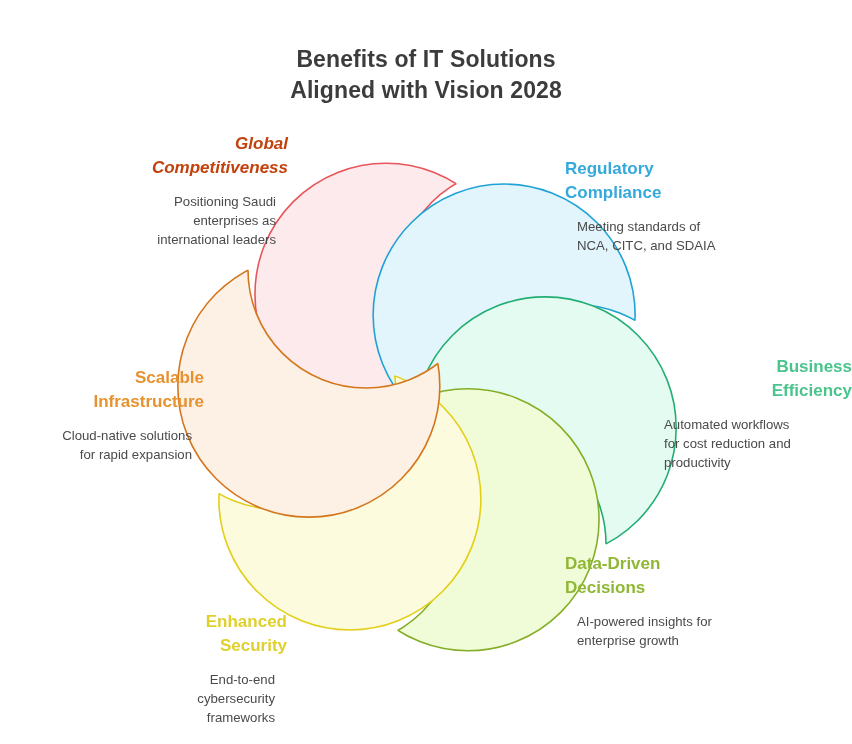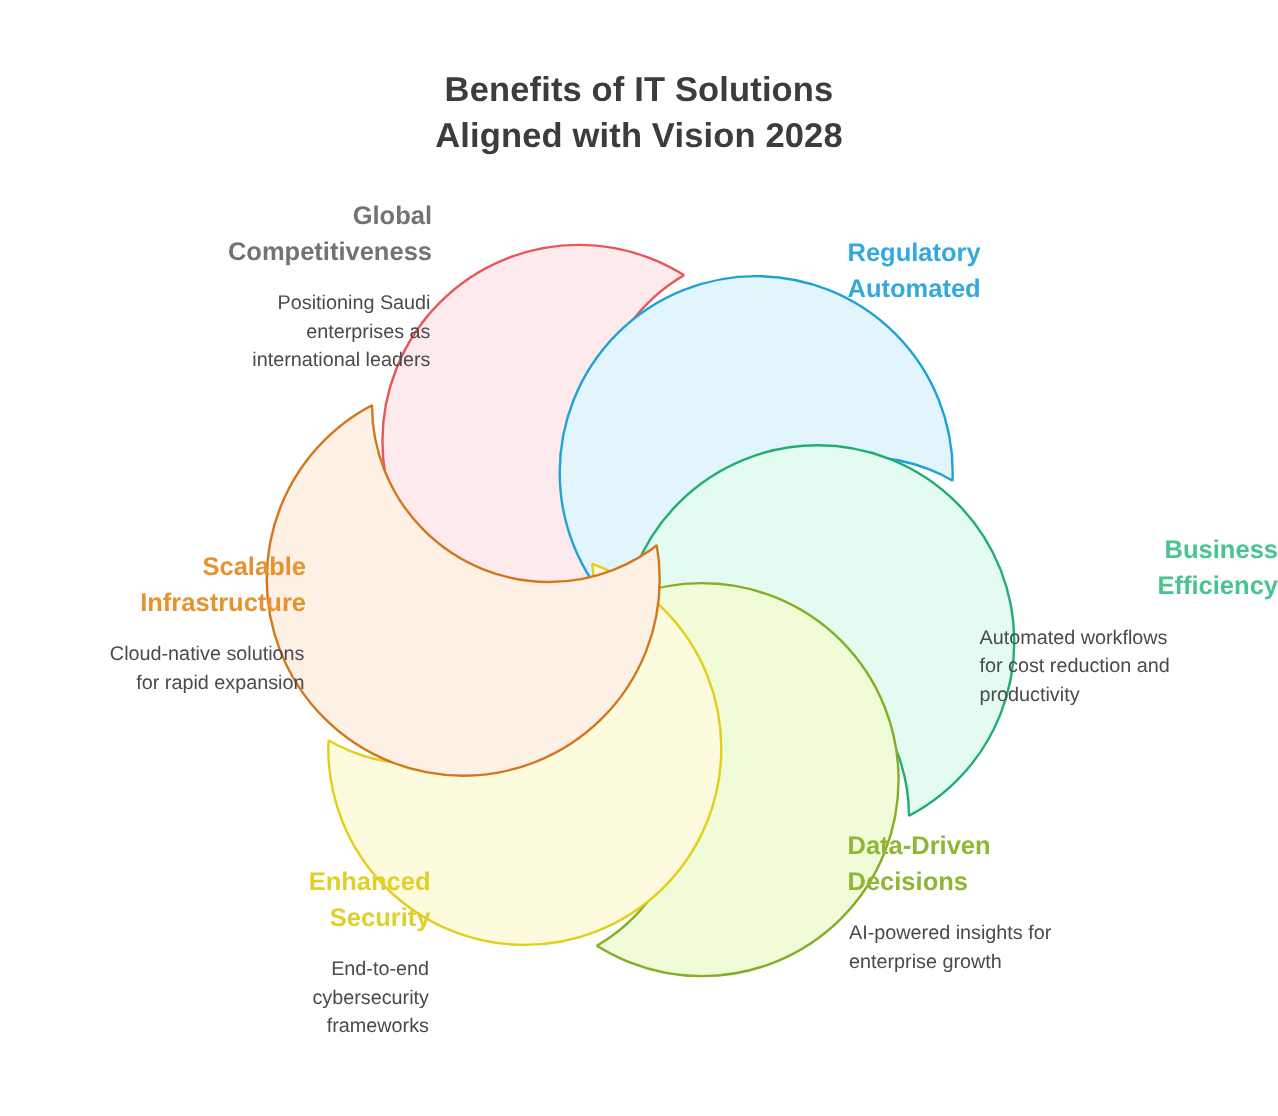--- a/index.html
+++ b/index.html
@@ -57,21 +57,21 @@
     font-size: 17px;
     font-weight: bold;
     line-height: 24px;
     margin: 0 0 12px 0;
     white-space: pre-line;
   }
   .callout .desc {
     font-size: 13.2px;
     line-height: 19px;
     color: #4a4a4a;
-    margin: 1px;
+    margin: 12px;
     white-space: pre-line;
   }
 
   .align-right { text-align: right; }
   .align-left  { text-align: left; }
 
   
   #callout-global-competitiveness {
     left: 96px; top: 132px; width: 192px;
   }
@@ -172,49 +172,51 @@
         <defs>
           <clipPath id="clip-scalable-infrastructure-edge" clipPathUnits="userSpaceOnUse">
             <circle cx="308.823069638535" cy="386.16221867996836" r="131"></circle>
           </clipPath>
         </defs>
         <circle cx="365.98950353863" cy="269.96818135360985" r="118" fill="none" stroke="#d4771c" stroke-width="1.6" clip-path="url(#clip-scalable-infrastructure-edge)"></circle>
       </g>
   </svg>
 
   <div class="callout align-right" id="callout-global-competitiveness">
-    <p class="heading" style="color: #737373;">Global
+    <p class="heading" style="color: #c2410c; font-style: italic;">Global
 Competitiveness</p>
     <p class="desc">Positioning Saudi
 enterprises as
 international leaders</p>
   </div>
 
   <div class="callout align-left" id="callout-regulatory-compliance">
     <p class="heading" style="color: rgb(52, 169, 220);">Regulatory
-Automated</p>
+Compliance</p>
+    <p class="desc">Meeting standards of
+NCA, CITC, and SDAIA</p>
   </div>
 
   <div class="callout align-left" id="callout-business-efficiency">
     <p class="heading" style="color: rgb(74, 196, 141); text-align: right;">Business
 Efficiency</p>
     <p class="desc">Automated workflows
 for cost reduction and
 productivity</p>
   </div>
 
   <div class="callout align-left" id="callout-data-driven-decisions">
     <p class="heading" style="color: rgb(143, 183, 51);">Data-Driven
 Decisions</p>
     <p class="desc">AI-powered insights for
 enterprise growth</p>
   </div>
 
   <div class="callout align-right" id="callout-enhanced-security">
-    <p class="heading" style="color: rgb(224, 208, 43);">Enhanced
+    <p class="heading" style="color: rgb(224, 208, 43); margin-top: 34px;">Enhanced
 Security</p>
     <p class="desc">End-to-end
 cybersecurity
 frameworks</p>
   </div>
 
   <div class="callout align-right" id="callout-scalable-infrastructure">
     <p class="heading" style="color: rgb(229, 146, 47);">Scalable
 Infrastructure</p>
     <p class="desc">Cloud-native solutions

